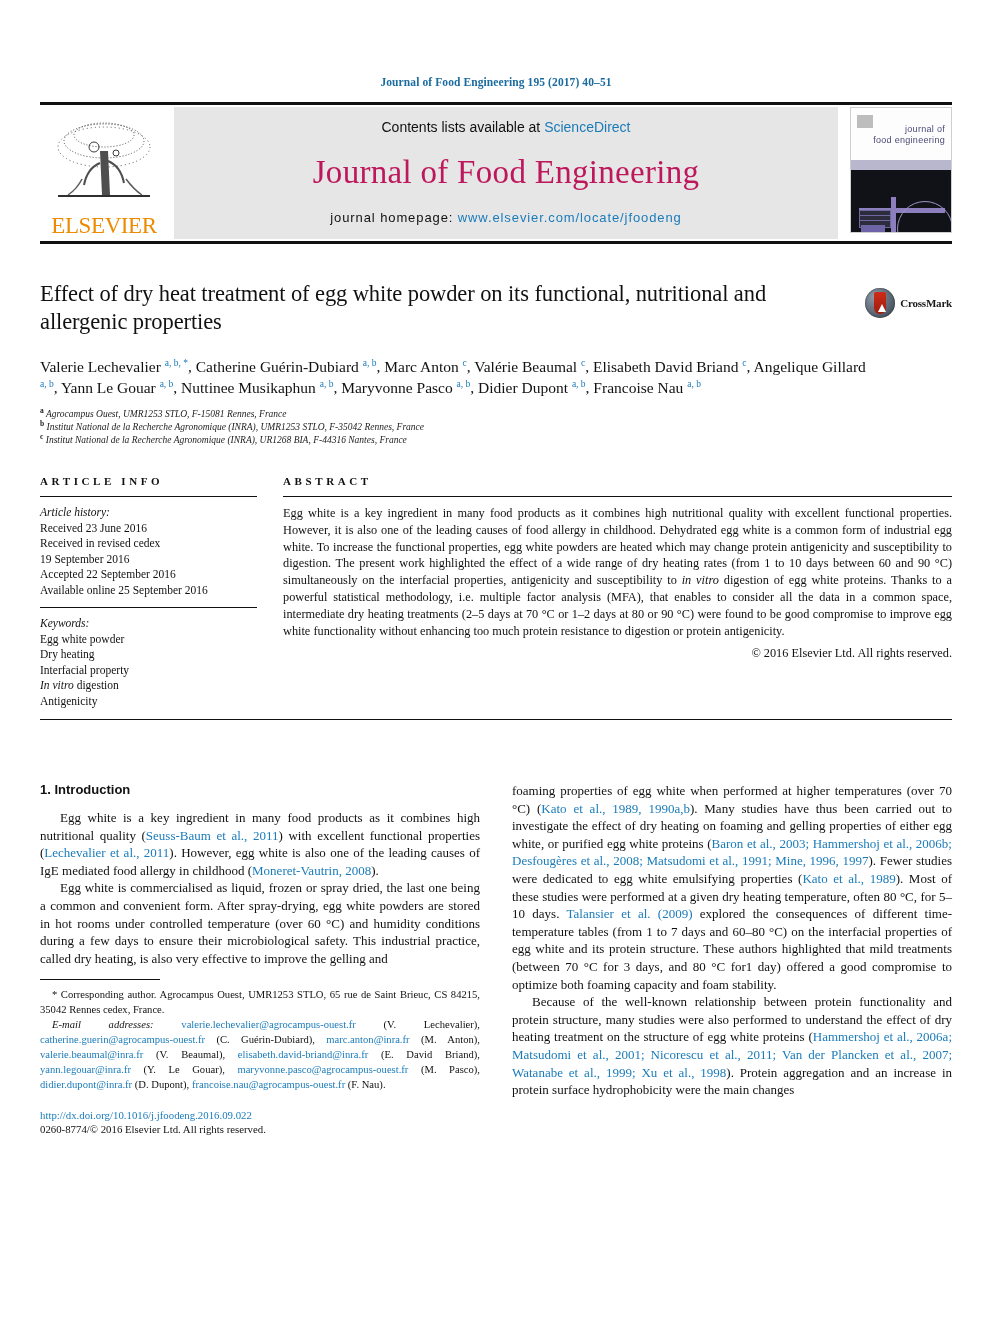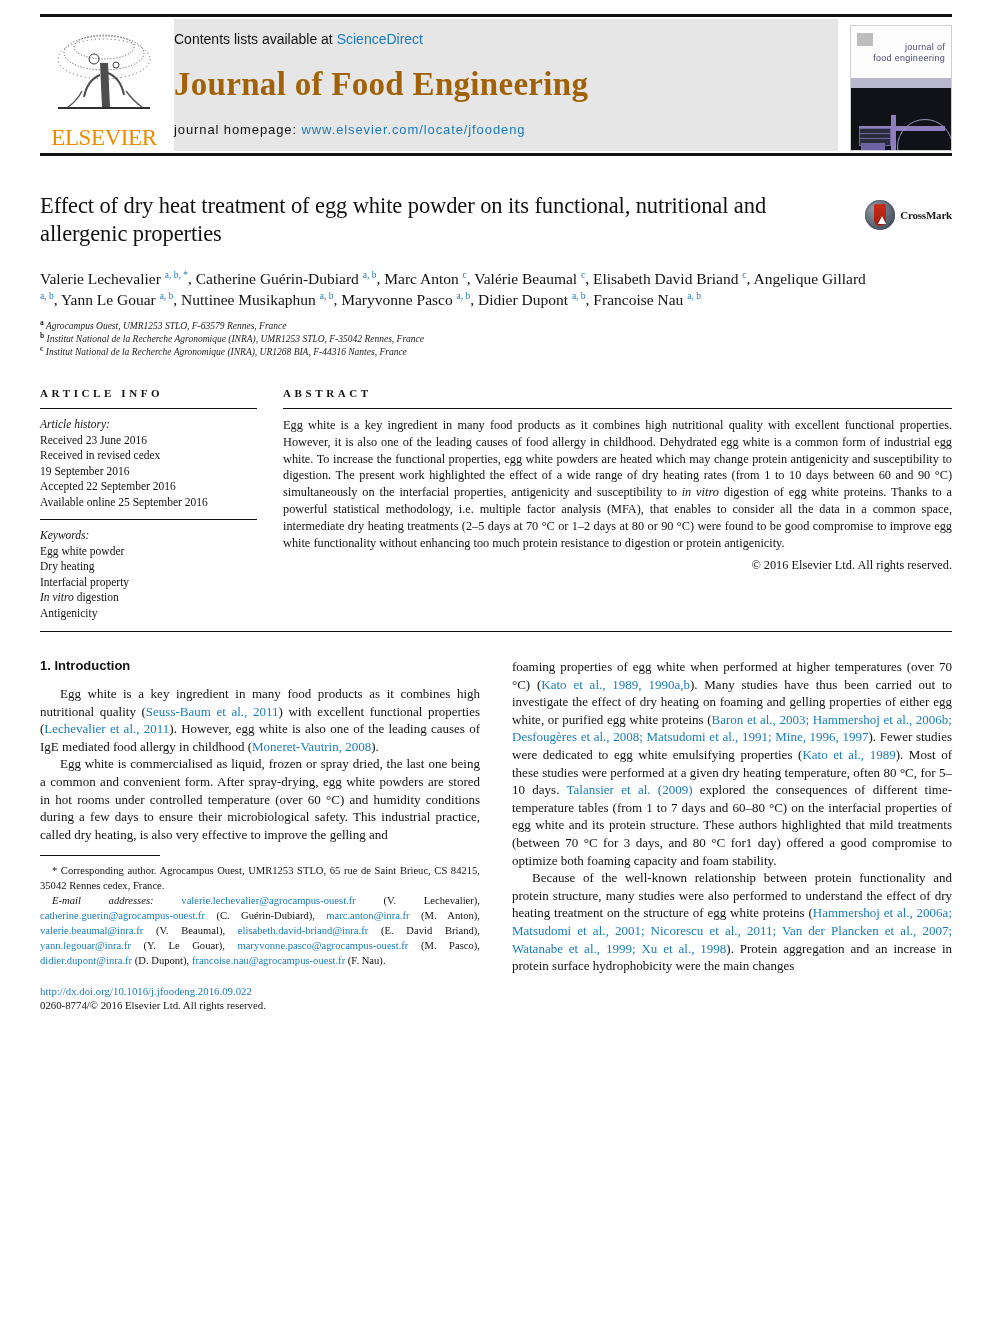--- a/index.html
+++ b/index.html
@@ -67,51 +67,50 @@
     letter-spacing: -0.4px;
     line-height: 1;
     margin-top: 1px;
   }
   .contents-panel {
     flex: 1 1 auto;
     background: #e6e6e6;
     margin: 0 6px;
     display: flex;
     flex-direction: column;
-    align-items: flex-start;
+    align-items: center;
     justify-content: space-between;
     padding: 12px 0 14px 0;
   }
   .contents-line {
     font-size: 14px;
     color: #111;
     font-family: "Liberation Sans", sans-serif;
   }
   .contents-line .sd {
     color: #1a7bb9;
   }
   .journal-name {
     font-family: "Liberation Serif", serif;
     font-size: 33px;
-    color: #a16207;
+    color: #be185d;
     letter-spacing: .3px;
-    font-weight: bold;
   }
   .homepage-line {
     font-family: "Liberation Sans", sans-serif;
     font-size: 13px;
     letter-spacing: .9px;
     color: #111;
   }
   .homepage-line .url { color: #1a7bb9; }
   .cover-box {
     flex: 0 0 108px;
     width: 108px;
     display: flex;
-    align-items: flex-end;
+    align-items: flex-start;
     justify-content: flex-end;
   }
   .cover-thumb {
     width: 100px;
     height: 124px;
     border: 1px solid #cfcfcf;
     background: #ffffff;
     position: relative;
     overflow: hidden;
   }
@@ -325,20 +324,21 @@
   
   .body-cols {
     margin-top: 26px;
     display: flex;
     gap: 32px;
     position: relative;
   }
   .col {
     flex: 1 1 0;
     width: 440px;
+    margin-top: 36px;
   }
   .sec-title {
     font-family: "Liberation Sans", sans-serif;
     font-weight: bold;
     font-size: 13px;
     color: #111;
     margin: 0 0 12px 0;
   }
   .body-p {
     font-size: 13px;
@@ -375,20 +375,21 @@
     line-height: 14px;
     color: #111;
   }
   .ital { font-style: italic; }
 </style>
 </head>
 <body>
 
 <div class="page">
 
+  <div class="running-head">Journal of Food Engineering 195 (2017) 40–51</div>
 
   <div class="masthead">
 
     <div class="elsevier-box">
       <div class="elsevier-tree">
         <svg viewBox="0 0 104 96" width="104" height="96" aria-hidden="true">
           <g fill="#3b3b3b">
             <ellipse cx="52" cy="24" rx="40" ry="17" fill="none" stroke="#4a4a4a" stroke-width="1" stroke-dasharray="1 2"></ellipse>
             <ellipse cx="52" cy="30" rx="46" ry="20" fill="none" stroke="#565656" stroke-width="1" stroke-dasharray="1 3"></ellipse>
             <ellipse cx="52" cy="18" rx="30" ry="12" fill="none" stroke="#4a4a4a" stroke-width="1" stroke-dasharray="1 2"></ellipse>
@@ -442,21 +443,21 @@
     <div class="article-title">Effect of dry heat treatment of egg white powder on its functional, nutritional and allergenic properties</div>
     <div class="crossmark">
       <div class="cm-badge"></div>
       <div class="cm-label">CrossMark</div>
     </div>
   </div>
 
   <div class="authors">Valerie Lechevalier <sup>a, b, *</sup>, Catherine Guérin-Dubiard <sup>a, b</sup>, Marc Anton <sup>c</sup>, Valérie Beaumal <sup>c</sup>, Elisabeth David Briand <sup>c</sup>, Angelique Gillard <sup>a, b</sup>, Yann Le Gouar <sup>a, b</sup>, Nuttinee Musikaphun <sup>a, b</sup>, Maryvonne Pasco <sup>a, b</sup>, Didier Dupont <sup>a, b</sup>, Francoise Nau <sup>a, b</sup></div>
 
   <div class="affiliations">
-    <div><sup>a</sup> <span>Agrocampus Ouest, UMR1253 STLO, F-63579 Rennes, France</span></div>
+    <div><sup>a</sup> <span>Agrocampus Ouest, UMR1253 STLO, F-15081 Rennes, France</span></div>
     <div><sup>b</sup> <span>Institut National de la Recherche Agronomique (INRA), UMR1253 STLO, F-35042 Rennes, France</span></div>
     <div><sup>c</sup> <span>Institut National de la Recherche Agronomique (INRA), UR1268 BIA, F-44316 Nantes, France</span></div>
   </div>
 
   <div class="info-abstract">
 
     <div class="info-col">
       <div class="sec-head">ARTICLE INFO</div>
       <div class="rule"></div>
       <div class="info-sub">Article history:</div>

